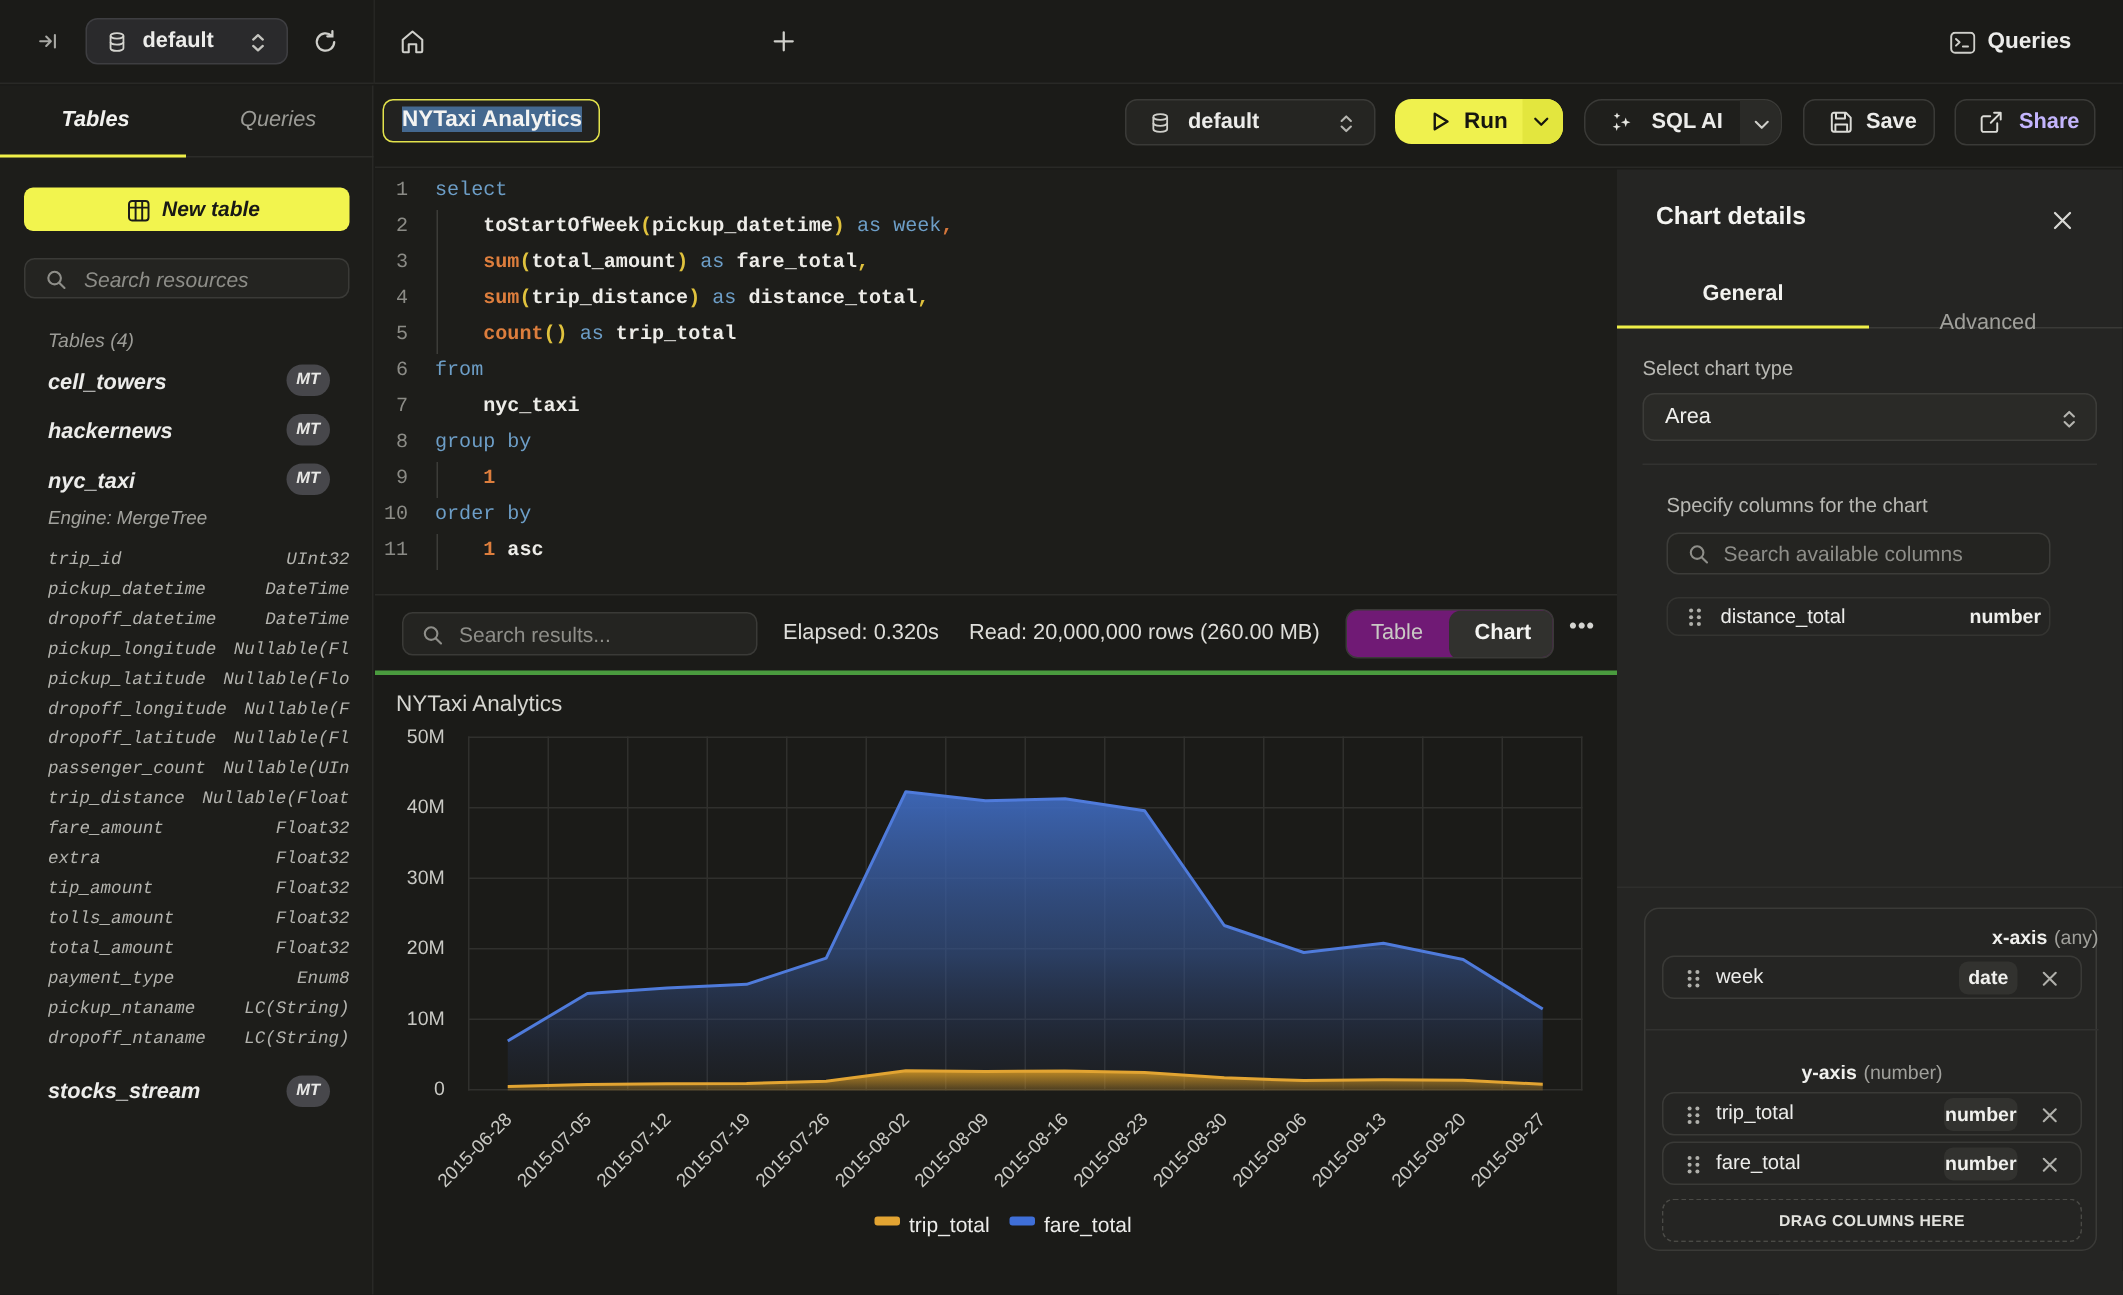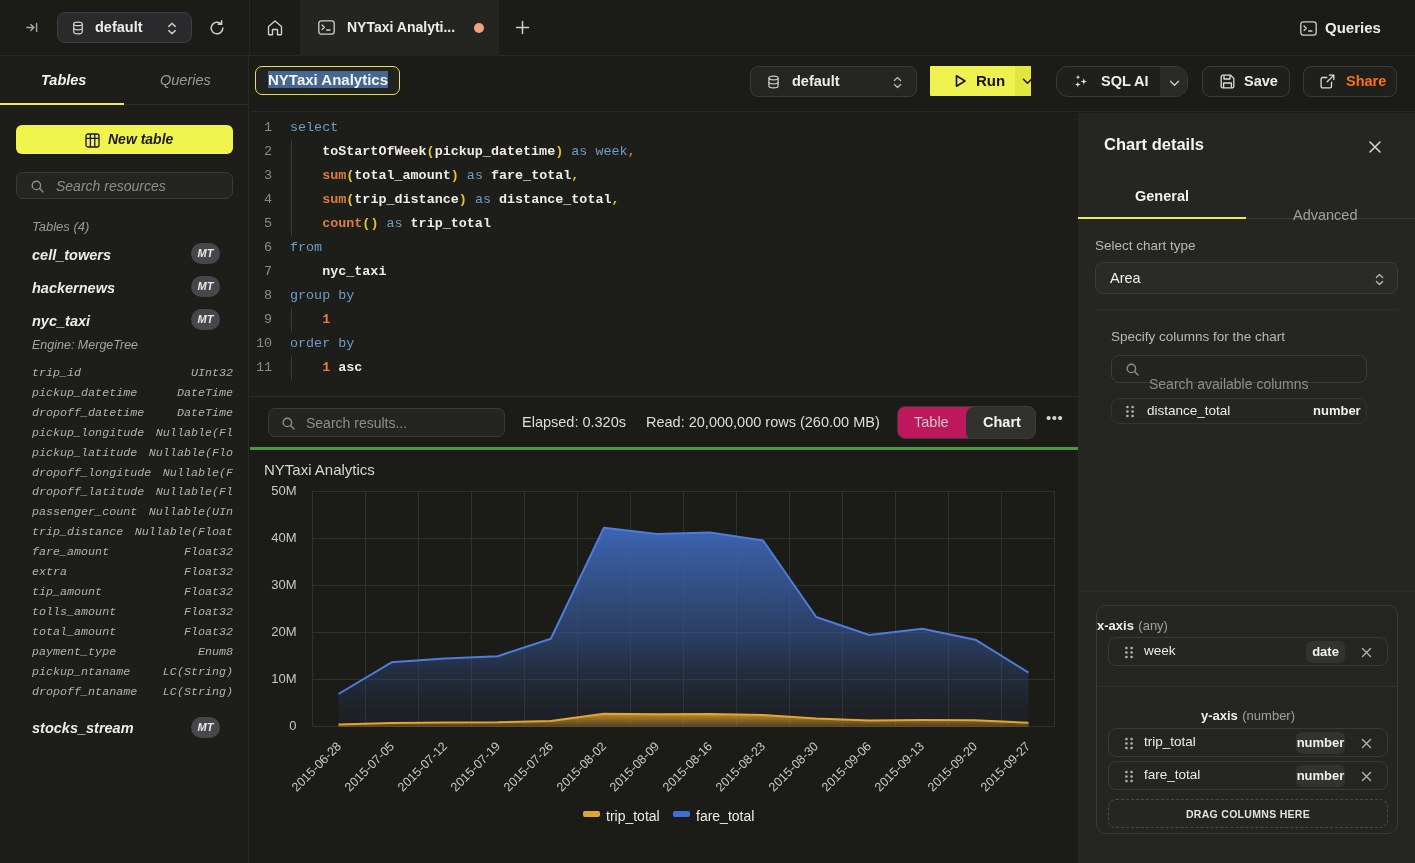--- a/index.html
+++ b/index.html
@@ -34,29 +34,20 @@
   <svg class="abs" style="left:209px;top:20px;" width="16" height="16" viewBox="0 0 16 16" fill="none" stroke="#cfcfca" stroke-width="1.5" stroke-linecap="round">
     <path d="M13.8 8 a5.8 5.8 0 1 1 -1.7 -4.1 M12.6 0.8 L12.6 4.2 L9.2 4.2"></path>
   </svg>
 
   <div class="abs" style="left:249px;top:0;width:1px;height:56px;background:#262623;"></div>
 
   <svg class="abs" style="left:266px;top:19px;" width="18" height="18" viewBox="0 0 18 18" fill="none" stroke="#cfcfca" stroke-width="1.4" stroke-linejoin="round">
     <path d="M2.5 7.5 L9 2 L15.5 7.5 V15 a.8.8 0 0 1 -.8 .8 H11.5 V10.5 H6.5 V15.8 H3.3 a.8.8 0 0 1 -.8 -.8 Z"></path>
   </svg>
 
-  <div class="abs" style="left:300px;top:0;width:199px;height:56px;background:#242421;">
-    <svg class="abs" style="left:18px;top:20px;" width="17" height="15" viewBox="0 0 17 15" fill="none" stroke="#cfcfca" stroke-width="1.3">
-      <rect x="0.8" y="0.8" width="15.4" height="13.4" rx="2.6"></rect>
-      <path d="M4 5 L6.4 7.2 L4 9.4" stroke-linecap="round" stroke-linejoin="round"></path>
-      <path d="M8.6 10 H12" stroke-linecap="round"></path>
-    </svg>
-    <span class="abs" style="left:47px;top:19px;font-size:14px;font-weight:bold;color:#ececea;">NYTaxi Analyti...</span>
-    <div class="abs" style="left:174px;top:22.5px;width:10px;height:10px;border-radius:50%;background:#efa180;"></div>
-  </div>
 
   <svg class="abs" style="left:515px;top:20px;" width="15" height="15" viewBox="0 0 15 15" stroke="#cfcfca" stroke-width="1.5" stroke-linecap="round">
     <path d="M7.5 1.5 V13.5 M1.5 7.5 H13.5"></path>
   </svg>
 
   <svg class="abs" style="left:1300px;top:21px;" width="17" height="15" viewBox="0 0 17 15" fill="none" stroke="#cfcfca" stroke-width="1.3">
     <rect x="0.8" y="0.8" width="15.4" height="13.4" rx="2.6"></rect>
     <path d="M4 5 L6.4 7.2 L4 9.4" stroke-linecap="round" stroke-linejoin="round"></path>
     <path d="M8.6 10 H12" stroke-linecap="round"></path>
   </svg>
@@ -135,21 +126,21 @@
       <ellipse cx="6.5" cy="3" rx="4.6" ry="1.9"></ellipse>
       <path d="M1.9 3 V11 c0 1.05 2.06 1.9 4.6 1.9 s4.6 -.85 4.6 -1.9 V3"></path>
       <path d="M1.9 7 c0 1.05 2.06 1.9 4.6 1.9 s4.6 -.85 4.6 -1.9"></path>
     </svg>
     <span class="abs" style="left:41px;top:6px;font-size:14.5px;font-weight:bold;color:#ececea;">default</span>
     <svg class="abs" style="left:141px;top:9px;" width="11" height="13" viewBox="0 0 11 13" fill="none" stroke="#b4b4af" stroke-width="1.4" stroke-linecap="round" stroke-linejoin="round">
       <path d="M2.4 4.6 L5.5 1.6 L8.6 4.6 M2.4 8.4 L5.5 11.4 L8.6 8.4"></path>
     </svg>
   </div>
 
-  <div class="abs" style="left:680px;top:9px;width:101px;height:30px;border-radius:1px;overflow:hidden;background:#eff14e;">
+  <div class="abs" style="left:680px;top:9px;width:112px;height:30px;border-radius:11px;overflow:hidden;background:#eff14e;">
     <div class="abs" style="left:85px;top:0;width:27px;height:30px;background:#e3e63e;"></div>
     <svg class="abs" style="left:24px;top:8px;" width="13" height="14" viewBox="0 0 13 14" fill="none" stroke="#16160f" stroke-width="1.6" stroke-linejoin="round">
       <path d="M2.5 1.8 L11 7 L2.5 12.2 Z"></path>
     </svg>
     <span class="abs" style="left:46px;top:6px;font-size:15px;font-weight:bold;color:#16160f;">Run</span>
     <svg class="abs" style="left:92px;top:12px;" width="11" height="7" viewBox="0 0 11 7" fill="none" stroke="#16160f" stroke-width="1.5" stroke-linecap="round" stroke-linejoin="round">
       <path d="M1.5 1.2 L5.5 5.2 L9.5 1.2"></path>
     </svg>
   </div>
 
@@ -172,21 +163,21 @@
       <path d="M4 1.4 V5 H10 V1.4 M3.6 13.6 V9 H11.4 V13.6"></path>
     </svg>
     <span class="abs" style="left:41px;top:6px;font-size:14.5px;font-weight:bold;color:#ececea;">Save</span>
   </div>
 
   <div class="abs" style="left:1053px;top:9px;width:94px;height:31px;background:#1f1f1c;border:1px solid #3a3a37;border-radius:8px;">
     <svg class="abs" style="left:16px;top:7px;" width="15" height="15" viewBox="0 0 15 15" fill="none" stroke="#dcdcd7" stroke-width="1.3" stroke-linecap="round" stroke-linejoin="round">
       <path d="M11.5 8.2 V12.6 a1.3 1.3 0 0 1 -1.3 1.3 H2.4 a1.3 1.3 0 0 1 -1.3 -1.3 V4.8 a1.3 1.3 0 0 1 1.3 -1.3 H6.8"></path>
       <path d="M9.4 1.2 H13.8 V5.6 M13.4 1.6 L7.2 7.8"></path>
     </svg>
-    <span class="abs" style="left:42px;top:6px;font-size:14.5px;font-weight:bold;color:#f97316;">Share</span>
+    <span class="abs" style="left:42px;top:6px;font-size:14.5px;font-weight:bold;color:#c4b5fd;">Share</span>
   </div>
 </div>
 
 <div class="abs" style="left:250px;top:113px;width:828px;height:283px;background:#1d1d1a;">
   <div class="abs mono" style="left:0;top:3px;width:22px;font-size:13.4px;line-height:24px;color:#8b8b86;text-align:right;white-space:pre;">1
 2
 3
 4
 5
 6
@@ -215,21 +206,21 @@
 <div class="abs" style="left:250px;top:396px;width:828px;height:51px;background:#1b1b18;border-top:1px solid #2c2c29;">
   <div class="abs" style="left:18px;top:11px;width:237px;height:29px;background:#242421;border:1px solid #3a3a37;border-radius:7px;">
     <svg class="abs" style="left:13px;top:7.5px;" width="13" height="13" viewBox="0 0 13 13" fill="none" stroke="#8e8e89" stroke-width="1.4" stroke-linecap="round">
       <circle cx="5.4" cy="5.4" r="4.2"></circle>
           <path d="M8.6 8.6 L12 12"></path>
     </svg>
     <span class="abs" style="left:37px;top:6px;font-size:14px;color:#8e8e89;">Search results...</span>
   </div>
   <span class="abs" style="left:272px;top:17px;font-size:14.5px;color:#dededa;">Elapsed: 0.320s</span>
   <span class="abs" style="left:396px;top:17px;font-size:14.5px;color:#dededa;">Read: 20,000,000 rows (260.00 MB)</span>
-  <div class="abs" style="left:647px;top:9px;width:139px;height:33px;border:1px solid #3a3a37;border-radius:8px;background:#be185d;overflow:hidden;">
+  <div class="abs" style="left:647px;top:9px;width:139px;height:33px;border:1px solid #3a3a37;border-radius:8px;background:#701a75;overflow:hidden;">
     <span class="abs" style="left:16px;top:7px;font-size:14.5px;color:#c9c9c4;">Table</span>
     <div class="abs" style="left:68px;top:0;width:71px;height:33px;background:#31312e;border-radius:8px;"></div>
     <span class="abs" style="left:85px;top:7px;font-size:14.5px;font-weight:bold;color:#f4f4f1;">Chart</span>
   </div>
   <span class="abs" style="left:796px;top:12px;font-size:15px;color:#d4d4d0;letter-spacing:0.5px;">•••</span>
 </div>
 <div class="abs" style="left:250px;top:447px;width:828px;height:3px;background:#4a9b3e;"></div>
 
 <div class="abs" style="left:250px;top:450px;width:828px;height:413px;background:#1b1b18;">
   <span class="abs" style="left:14px;top:11px;font-size:15px;color:#d6d6d1;">NYTaxi Analytics</span>
@@ -309,39 +300,39 @@
       <path d="M2.4 4.6 L5.5 1.6 L8.6 4.6 M2.4 8.4 L5.5 11.4 L8.6 8.4"></path>
     </svg>
   </div>
   <div class="abs" style="left:17px;top:196px;width:303px;height:1px;background:#323230;"></div>
   <span class="abs" style="left:33px;top:216px;font-size:13.5px;color:#b8b8b3;">Specify columns for the chart</span>
   <div class="abs" style="left:33px;top:242px;width:256px;height:28px;background:#242421;border:1px solid #3c3c39;border-radius:8px;">
     <svg class="abs" style="left:14px;top:7px;" width="13" height="13" viewBox="0 0 13 13" fill="none" stroke="#8e8e89" stroke-width="1.4" stroke-linecap="round">
       <circle cx="5.4" cy="5.4" r="4.2"></circle>
           <path d="M8.6 8.6 L12 12"></path>
     </svg>
-    <span class="abs" style="left:37px;top:20px;font-size:14px;color:#8e8e89;">Search available columns</span>
+    <span class="abs" style="left:37px;top:5px;font-size:14px;color:#8e8e89;">Search available columns</span>
   </div>
   <div class="abs" style="left:33px;top:285px;width:256px;height:26px;border:1px solid #343431;border-radius:8px;">
     <svg class="abs" style="left:13px;top:6px;" width="10" height="13" viewBox="0 0 10 13" fill="#b0b0ab">
       <circle cx="2.4" cy="2" r="1.35"></circle>
           <circle cx="7.6" cy="2" r="1.35"></circle>
       <circle cx="2.4" cy="6.5" r="1.35"></circle>
           <circle cx="7.6" cy="6.5" r="1.35"></circle>
       <circle cx="2.4" cy="11" r="1.35"></circle>
           <circle cx="7.6" cy="11" r="1.35"></circle>
     </svg>
     <span class="abs" style="left:35px;top:4px;font-size:13.5px;color:#ececea;">distance_total</span>
     <span class="abs" style="left:201px;top:4px;font-size:13px;font-weight:bold;color:#f0f0ed;">number</span>
   </div>
 
   <div class="abs" style="left:0;top:478px;width:337px;height:1px;background:#2e2e2c;"></div>
 
   <div class="abs" style="left:18px;top:492px;width:302px;height:229px;border:1px solid #3a3a37;border-radius:10px;">
-    <div class="abs" style="left:0;top:10px;width:302px;text-align:left;">
+    <div class="abs" style="left:0;top:10px;width:302px;text-align:right;">
       <span style="font-size:13px;font-weight:bold;color:#f0f0ed;">x-axis</span>
       <span style="font-size:13px;color:#a0a09b;"> (any)</span>
     </div>
     <div class="abs" style="left:11px;top:31px;width:280px;height:29px;border:1px solid #3a3a37;border-radius:8px;">
       <svg class="abs" style="left:15px;top:7.5px;" width="10" height="13" viewBox="0 0 10 13" fill="#b0b0ab">
         <circle cx="2.4" cy="2" r="1.35"></circle>
             <circle cx="7.6" cy="2" r="1.35"></circle>
         <circle cx="2.4" cy="6.5" r="1.35"></circle>
             <circle cx="7.6" cy="6.5" r="1.35"></circle>
         <circle cx="2.4" cy="11" r="1.35"></circle>

